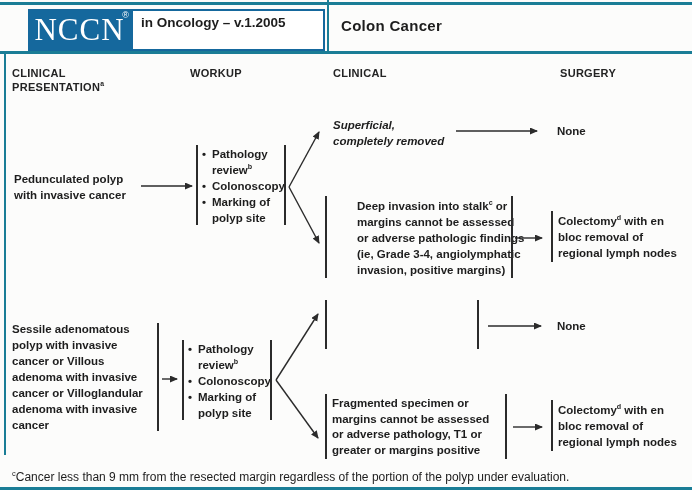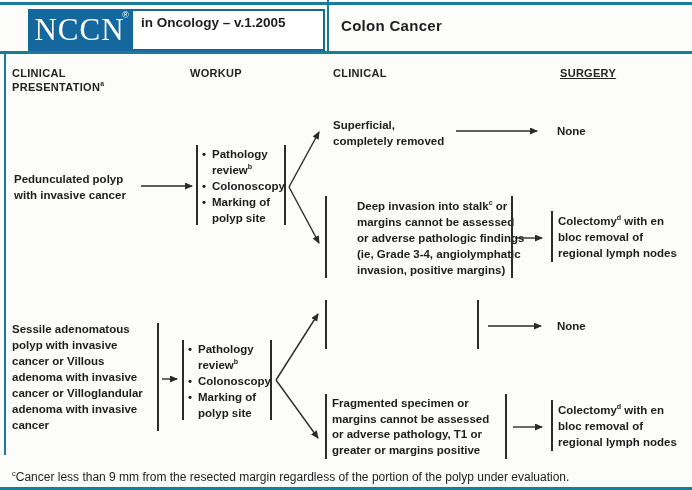--- a/index.html
+++ b/index.html
@@ -71,36 +71,36 @@
   </div>
   <div class="guide-box">
     <div>in Oncology – v.1.2005</div>
   </div>
   <div class="page-title">Colon Cancer</div>
 
   <div class="colhead" style="left:12px;top:66px;"><span>CLINICAL
 PRESENTATION</span><sup>a</sup></div>
   <div class="colhead" style="left:190px;top:66px;">WORKUP</div>
   <div class="colhead" style="left:333px;top:66px;">CLINICAL</div>
-  <div class="colhead" style="left:560px;top:66px;text-decoration:underline;">SURGERY</div>
+  <div class="colhead" style="left:560px;top:66px;">SURGERY</div>
 
   <div class="node" style="left:14px;top:171px;">Pedunculated polyp
 with invasive cancer</div>
 
   <div class="vbar" style="left:196px;top:145px;height:80px;"></div>
   <ul class="workup" style="position:absolute;left:202px;top:146px;">
     <li><span>Pathology
 review</span><sup>b</sup></li>
     <li>Colonoscopy</li>
     <li>Marking of
 polyp site</li>
   </ul>
   <div class="vbar" style="left:284px;top:145px;height:80px;"></div>
 
-  <div class="node" style="left:333px;top:117px;">Superficial,
+  <div class="node" style="left:333px;top:117px;font-style:italic;">Superficial,
 completely removed</div>
   <div class="node" style="left:557px;top:123px;">None</div>
 
   <div class="vbar" style="left:325px;top:196px;height:82px;"></div>
   <div class="node" style="left:333px;top:198px;margin-left:24px;"><span>Deep invasion into stalk</span><sup>c</sup><span> or
 margins cannot be assessed
 or adverse pathologic findings
 (ie, Grade 3-4, angiolymphatic
 invasion, positive margins)</span></div>
   <div class="vbar" style="left:511px;top:196px;height:82px;"></div>

